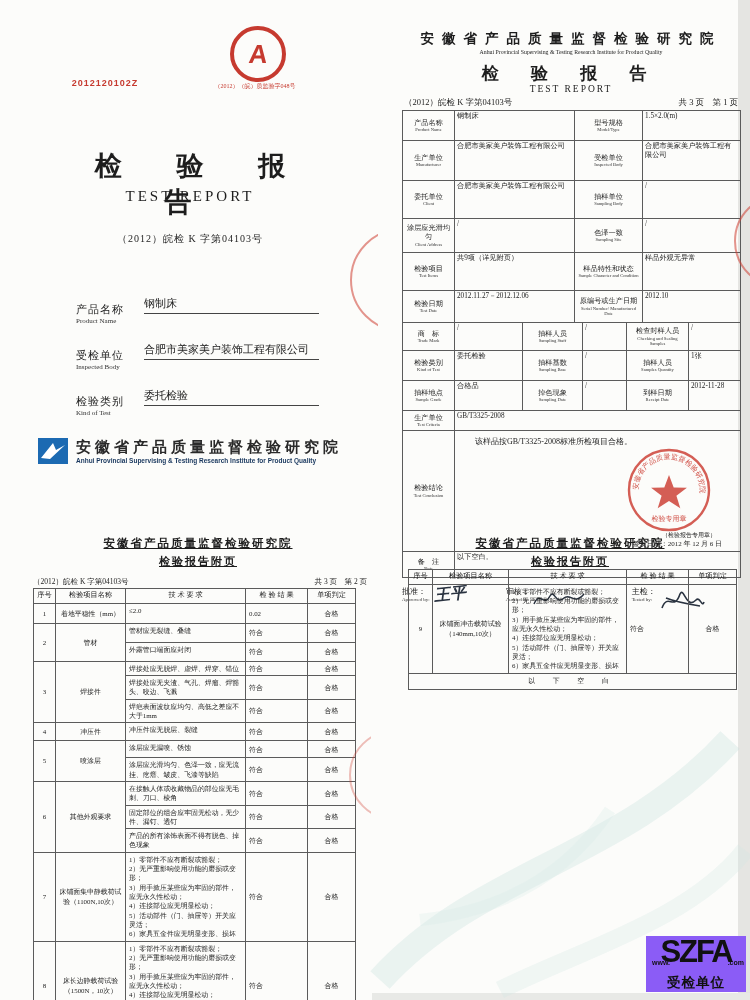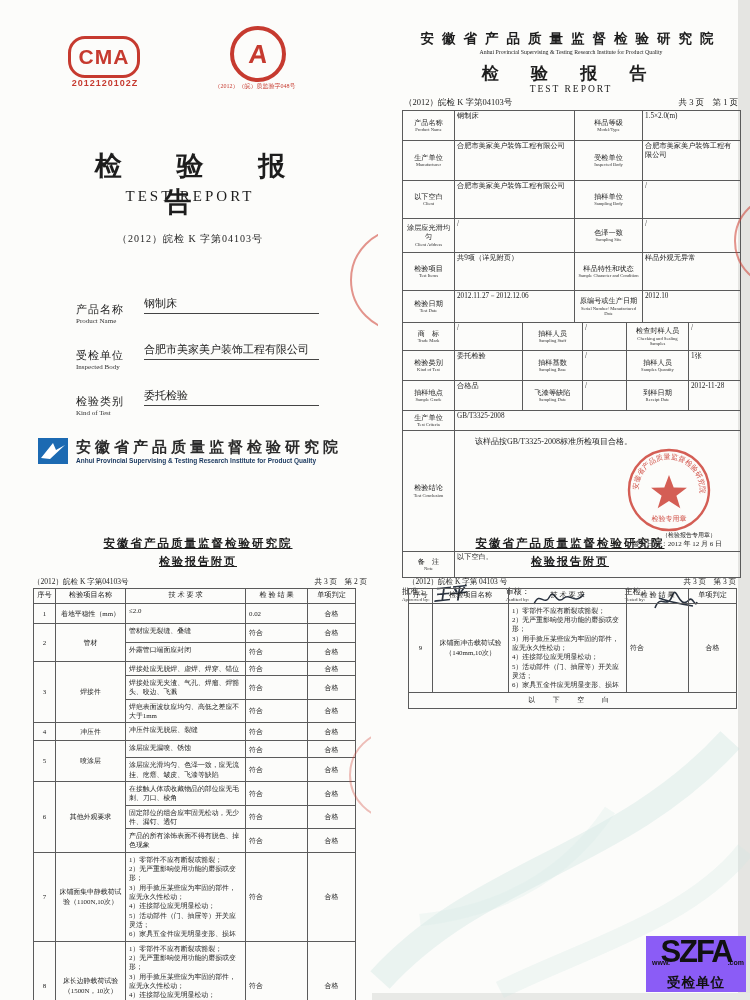--- a/index.html
+++ b/index.html
@@ -99,23 +99,20 @@
   <div class="edge-right"></div>
   <div class="edge-bottom"></div>
 
   <svg class="swirl" style="left:360px;top:620px;" width="390" height="380" viewBox="0 0 390 380">
     <path d="M20,360 C120,250 260,240 370,120" stroke="#bfded9" stroke-width="26" fill="none" opacity="0.30"></path>
     <path d="M140,370 C220,330 330,300 385,230" stroke="#cfe6e1" stroke-width="18" fill="none" opacity="0.28"></path>
     <path d="M60,300 C150,290 210,250 250,190" stroke="#d8ece8" stroke-width="12" fill="none" opacity="0.30"></path>
   </svg>
 
   <div class="page cover">
-    <div class="cma-box">
-      <span>CMA</span>
-    </div>
     <div class="cma-num">2012120102Z</div>
 
     <div class="cal-circle">
       <span>A</span>
     </div>
     <div class="cal-cap">（2012）（皖）质监验字048号</div>
 
     <div class="cover-title">检 验 报 告</div>
     <div class="cover-title-en">TEST REPORT</div>
     <div class="cover-no">（2012）皖检 K 字第04103号</div>
@@ -171,40 +168,40 @@
           <col style="width:98px">
         </colgroup>
       <tbody>
           <tr style="height:30px">
         <td class="lc">
               <span class="cn">产品名称</span>
               <span class="en">Product Name</span>
             </td>
         <td class="vc">钢制床</td>
         <td class="lc">
-              <span class="cn">样品等级</span>
+              <span class="cn">型号规格</span>
               <span class="en">Model/Type</span>
             </td>
         <td class="vc">1.5×2.0(m)</td>
       </tr>
       <tr style="height:40px">
         <td class="lc">
               <span class="cn">生产单位</span>
               <span class="en">Manufacturer</span>
             </td>
         <td class="vc">合肥市美家美户装饰工程有限公司</td>
         <td class="lc">
               <span class="cn">受检单位</span>
               <span class="en">Inspected Body</span>
             </td>
         <td class="vc">合肥市美家美户装饰工程有限公司</td>
       </tr>
       <tr style="height:38px">
         <td class="lc">
-              <span class="cn">以下空白</span>
+              <span class="cn">委托单位</span>
               <span class="en">Client</span>
             </td>
         <td class="vc">合肥市美家美户装饰工程有限公司</td>
         <td class="lc">
               <span class="cn">抽样单位</span>
               <span class="en">Sampling Body</span>
             </td>
         <td class="vc">/</td>
       </tr>
       <tr style="height:34px">
@@ -290,21 +287,21 @@
             </td>
         <td class="vc">1张</td>
       </tr>
       <tr style="height:30px">
         <td class="lc">
               <span class="cn">抽样地点</span>
               <span class="en">Sample Grade</span>
             </td>
         <td class="vc">合格品</td>
         <td class="lc">
-              <span class="cn">飞漆等缺陷</span>
+              <span class="cn">掉色现象</span>
               <span class="en">Sampling Date</span>
             </td>
         <td class="vc">/</td>
         <td class="lc">
               <span class="cn">到样日期</span>
               <span class="en">Receipt Date</span>
             </td>
         <td class="vc">2012-11-28</td>
       </tr>
     </tbody>
@@ -365,21 +362,21 @@
       </div>
       <div class="sig-block" style="margin-left:30px;">
         <div class="sig-lab">
             <span class="cn">审核：</span>
             <span class="en">Audited by:</span>
           </div>
         <svg width="58" height="26" viewBox="0 0 58 26">
           <path d="M4,18 C10,4 14,22 20,10 C24,2 26,20 34,12 C40,6 44,20 54,8" stroke="#2a3340" stroke-width="1.5" fill="none"></path>
         </svg>
       </div>
-      <div class="sig-block" style="margin-left:27px;">
+      <div class="sig-block" style="margin-left:34px;">
         <div class="sig-lab">
             <span class="cn">主检：</span>
             <span class="en">Tested by:</span>
           </div>
         <svg width="50" height="30" viewBox="0 0 50 30">
           <path d="M6,22 C12,6 18,26 24,8 C28,0 30,24 40,14 C44,10 46,22 48,16 M10,12 C20,16 32,18 44,20" stroke="#2a3340" stroke-width="1.6" fill="none"></path>
         </svg>
       </div>
     </div>
   </div>
@@ -511,24 +508,20 @@
       </table>
 
     <div class="clipbox" style="left:316px;top:195px;width:30px;height:110px;">
       <div class="ring" style="left:8px;top:5px;width:86px;height:86px;opacity:.6;"></div>
     </div>
   </div>
 
   <div class="page appendix3">
     <div class="app-h1">安徽省产品质量监督检验研究院</div>
     <div class="app-h2">检验报告附页</div>
-    <div class="app-line">
-      <span>（2012）皖检 K 字第 04103 号</span>
-      <span>共 3 页　第 3 页</span>
-    </div>
     <table class="app">
       <colgroup>
           <col style="width:24px">
           <col style="width:76px">
           <col style="width:118px">
           <col style="width:62px">
           <col style="width:48px">
         </colgroup>
       <tbody>
           <tr>

